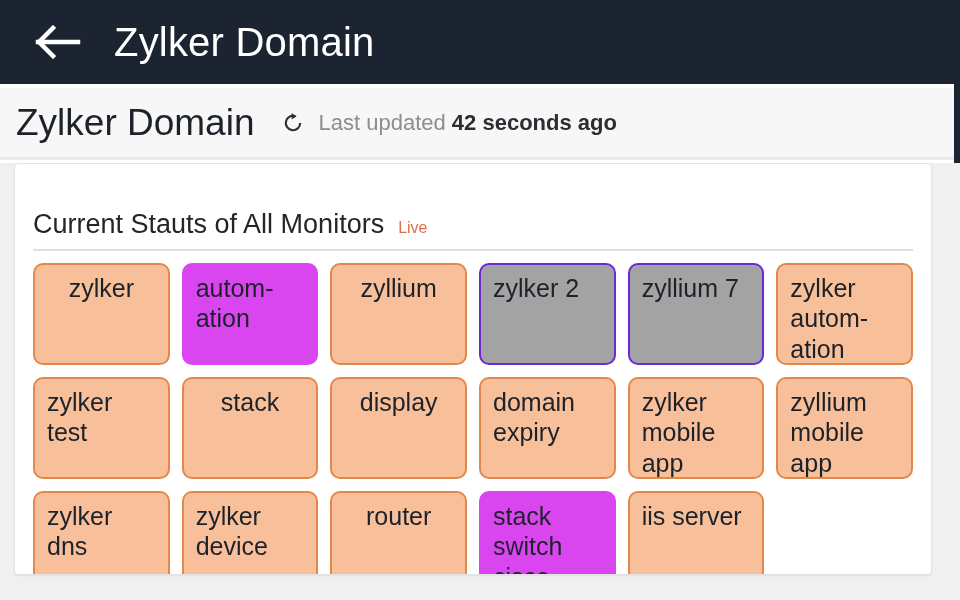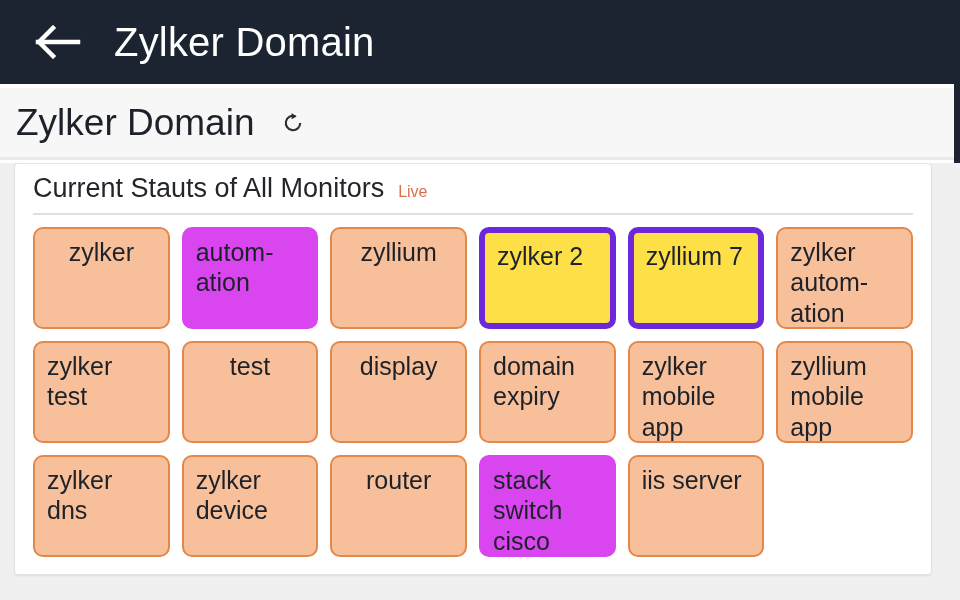--- a/index.html
+++ b/index.html
@@ -131,20 +131,21 @@
     height: 412px;
     padding: 10px 18px 0 18px;
     overflow: hidden;
   }
 
   .card-head {
     display: flex;
     align-items: baseline;
     padding-bottom: 9px;
     border-bottom: 2px solid #e0e0e0;
+    margin-top: 36px;
   }
 
   .card-title {
     font-size: 27px;
     font-weight: 400;
     color: #22262b;
     line-height: 1.1;
     white-space: nowrap;
   }
 
@@ -175,22 +176,22 @@
     cursor: pointer;
   }
 
   .tile.single-line { text-align: center; }
 
   .tile.status-down {
     background: #f8c09a;
     border: 2px solid #e2884a;
   }
   .tile.status-up {
-    background: #fde047;
-    border: 6px solid #6d28d9;
+    background: #a3a3a3;
+    border: 2px solid #6d28d9;
   }
   .tile.status-suspended {
     background: #d946ef;
     border: none;
     padding: 10px 14px 8px 14px;
   }
 </style>
 </head>
 <body>
 
@@ -209,37 +210,38 @@
   <div class="right-edge-strip"></div>
 
   <div class="subheader">
     <div class="subheader-title">Zylker Domain</div>
     <div class="refresh-icon">
       <svg width="24" height="24" viewBox="0 0 24 24" aria-hidden="true">
         <path d="M19.2 12 A7.2 7.2 0 1 1 14.4 5.2" stroke="#2a2e33" stroke-width="2.1" fill="none" stroke-linecap="butt"></path>
         <path d="M10.6 2.1 L15.6 5.4 L10.6 8.2 Z" fill="#2a2e33"></path>
       </svg>
     </div>
+    <div class="updated-text"><span>Last updated </span><b>42 seconds ago</b></div>
   </div>
 
   <div class="page-body">
     <div class="card">
       <div class="card-head">
         <div class="card-title">Current Stauts of All Monitors</div>
         <div class="live-badge">Live</div>
       </div>
       <div class="monitor-grid">
           <div class="tile status-down single-line">zylker</div>
           <div class="tile status-suspended">autom-ation</div>
           <div class="tile status-down single-line">zyllium</div>
           <div class="tile status-up">zylker 2</div>
           <div class="tile status-up">zyllium 7</div>
           <div class="tile status-down">zylker autom-ation</div>
           <div class="tile status-down">zylker test</div>
-          <div class="tile status-down single-line">test</div>
+          <div class="tile status-down single-line">stack</div>
           <div class="tile status-down single-line">display</div>
           <div class="tile status-down">domain expiry</div>
           <div class="tile status-down">zylker mobile app</div>
           <div class="tile status-down">zyllium mobile app</div>
           <div class="tile status-down">zylker dns</div>
           <div class="tile status-down">zylker device</div>
           <div class="tile status-down single-line">router</div>
           <div class="tile status-suspended">stack switch cisco</div>
           <div class="tile status-down">iis server</div>
         </div>

